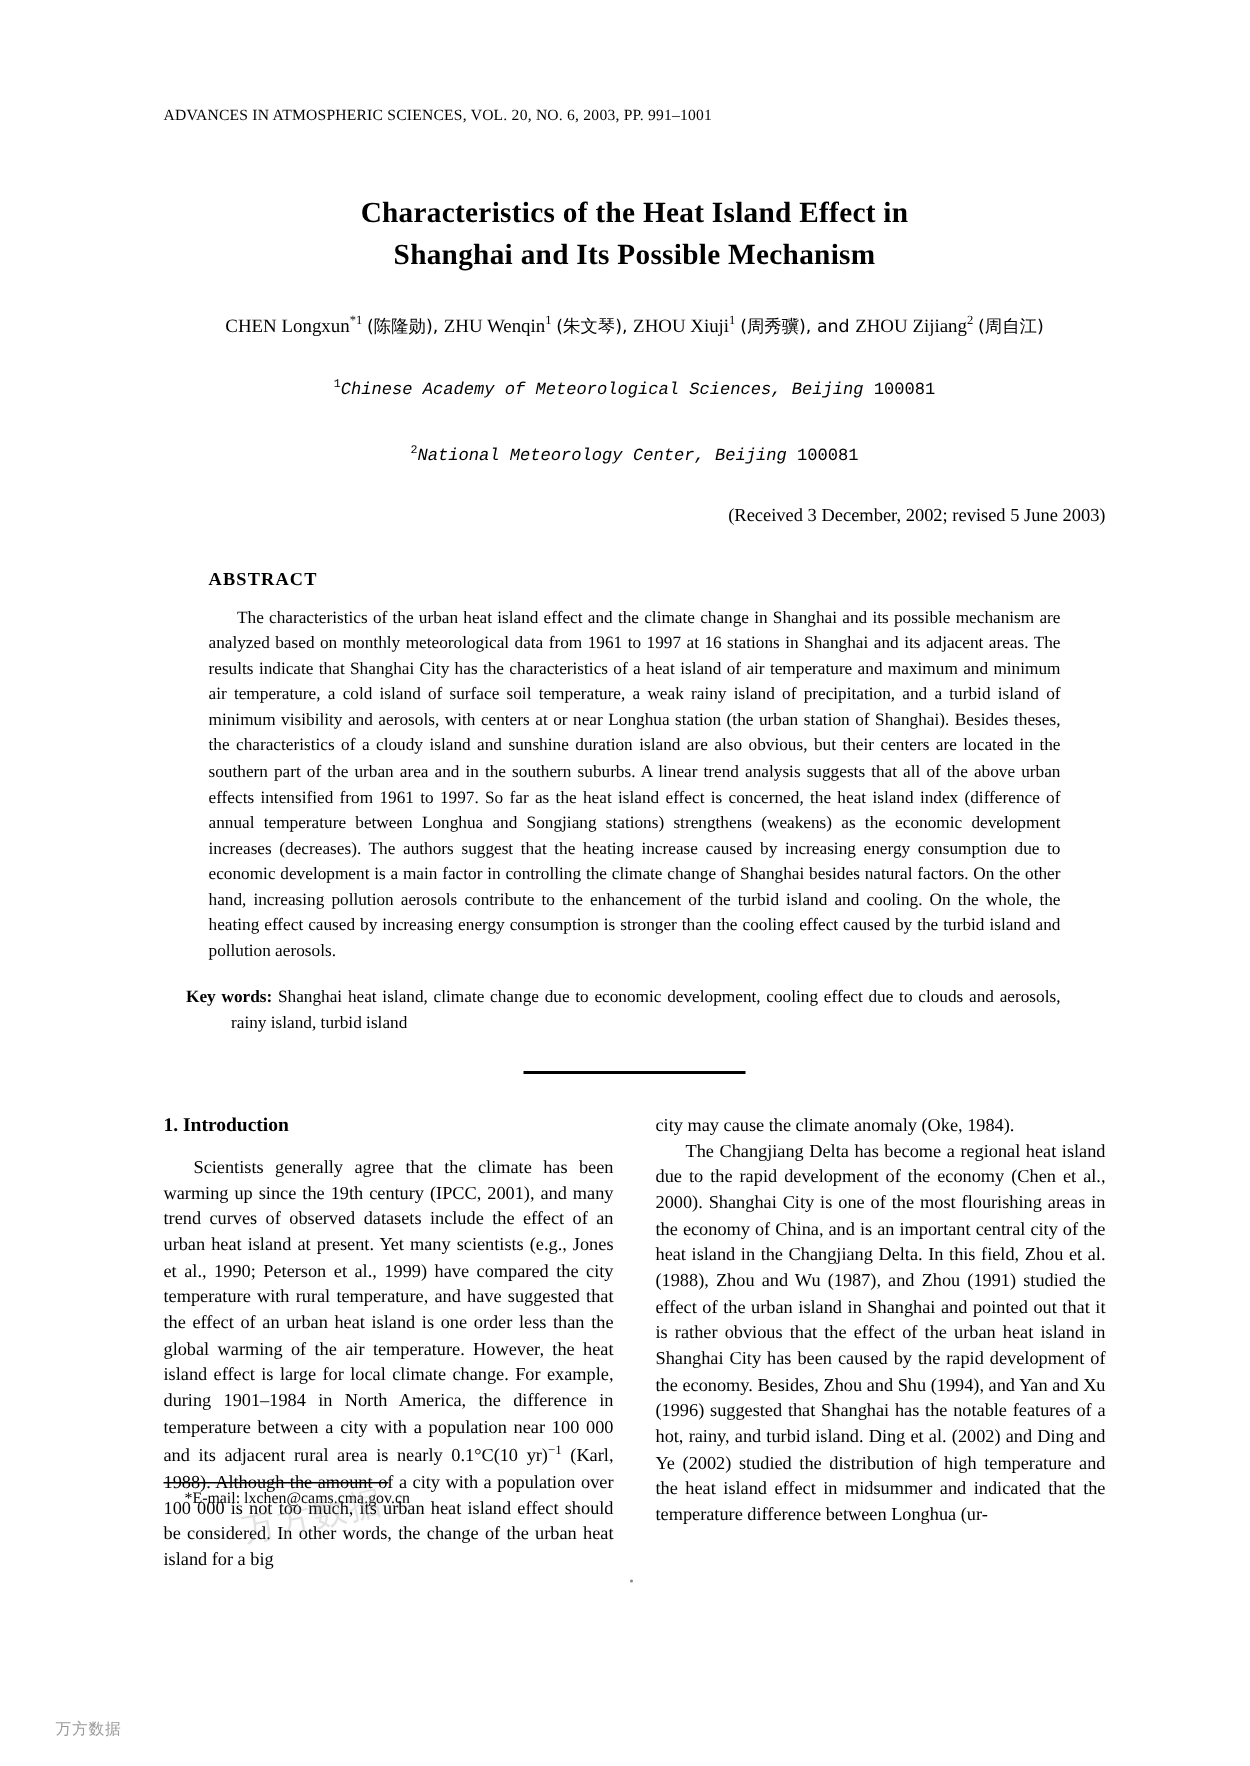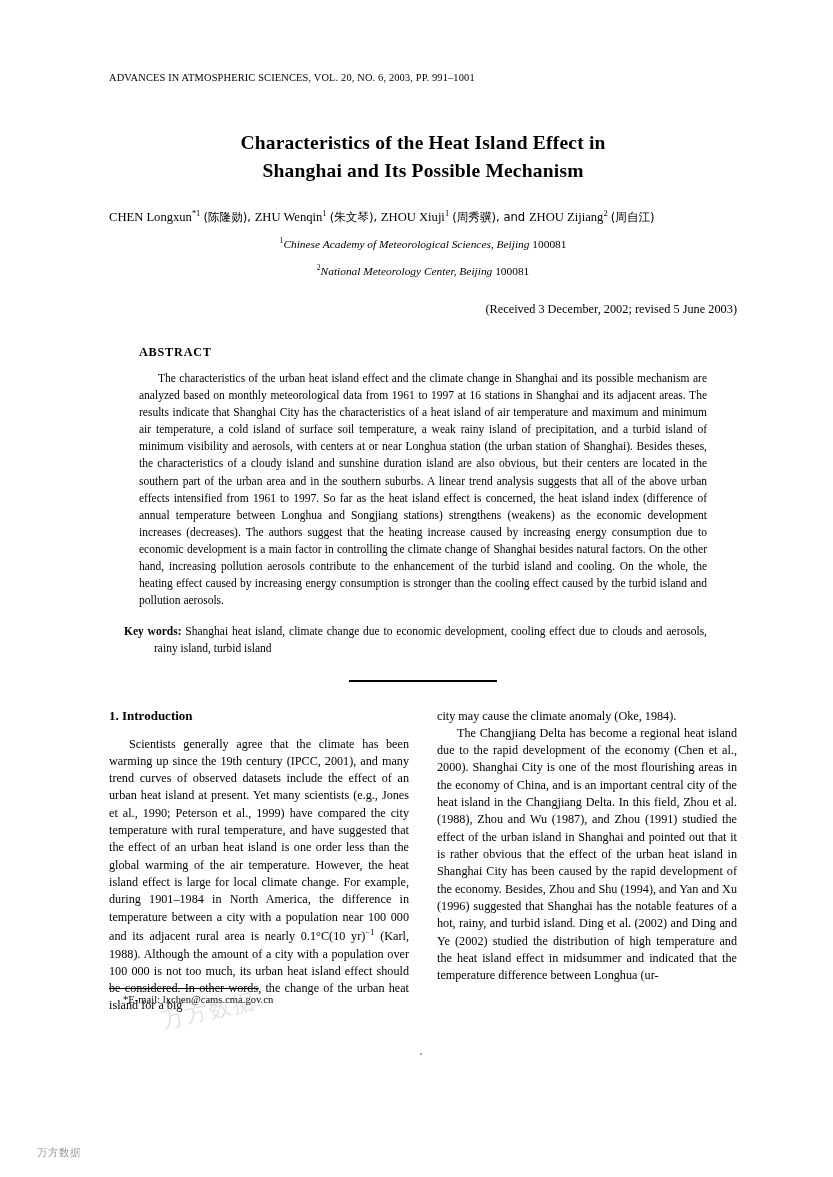--- a/index.html
+++ b/index.html
@@ -41,35 +41,36 @@
     font-weight: bold;
     line-height: 1.42;
     letter-spacing: 0.2px;
     margin: 17px auto;
     width: 470px;
   }
   .title .line2 { display: block; }
 
   
   .authors {
-    text-align: left;
+    text-align: center;
     font-size: 12.6px;
     margin-top: 24px;
     line-height: 1.4;
     white-space: nowrap;
   }
   .authors sup { font-size: 8.4px; vertical-align: super; }
   .cn { font-family: "DejaVu Sans", sans-serif; font-size: 11.6px; }
 
   .affil {
     text-align: center;
     font-style: italic;
     font-size: 11.4px;
-    margin-top: 8px;
+    margin-top: 24px;
     line-height: 1.55;
+    font-family: Liberation Mono, monospace;
   }
   .affil sup { font-size: 7.8px; vertical-align: super; font-style: normal; }
   .affil .zip { font-style: normal; }
 
   .received {
     text-align: right;
     font-size: 12.3px;
     margin-top: 22px;
   }
 

